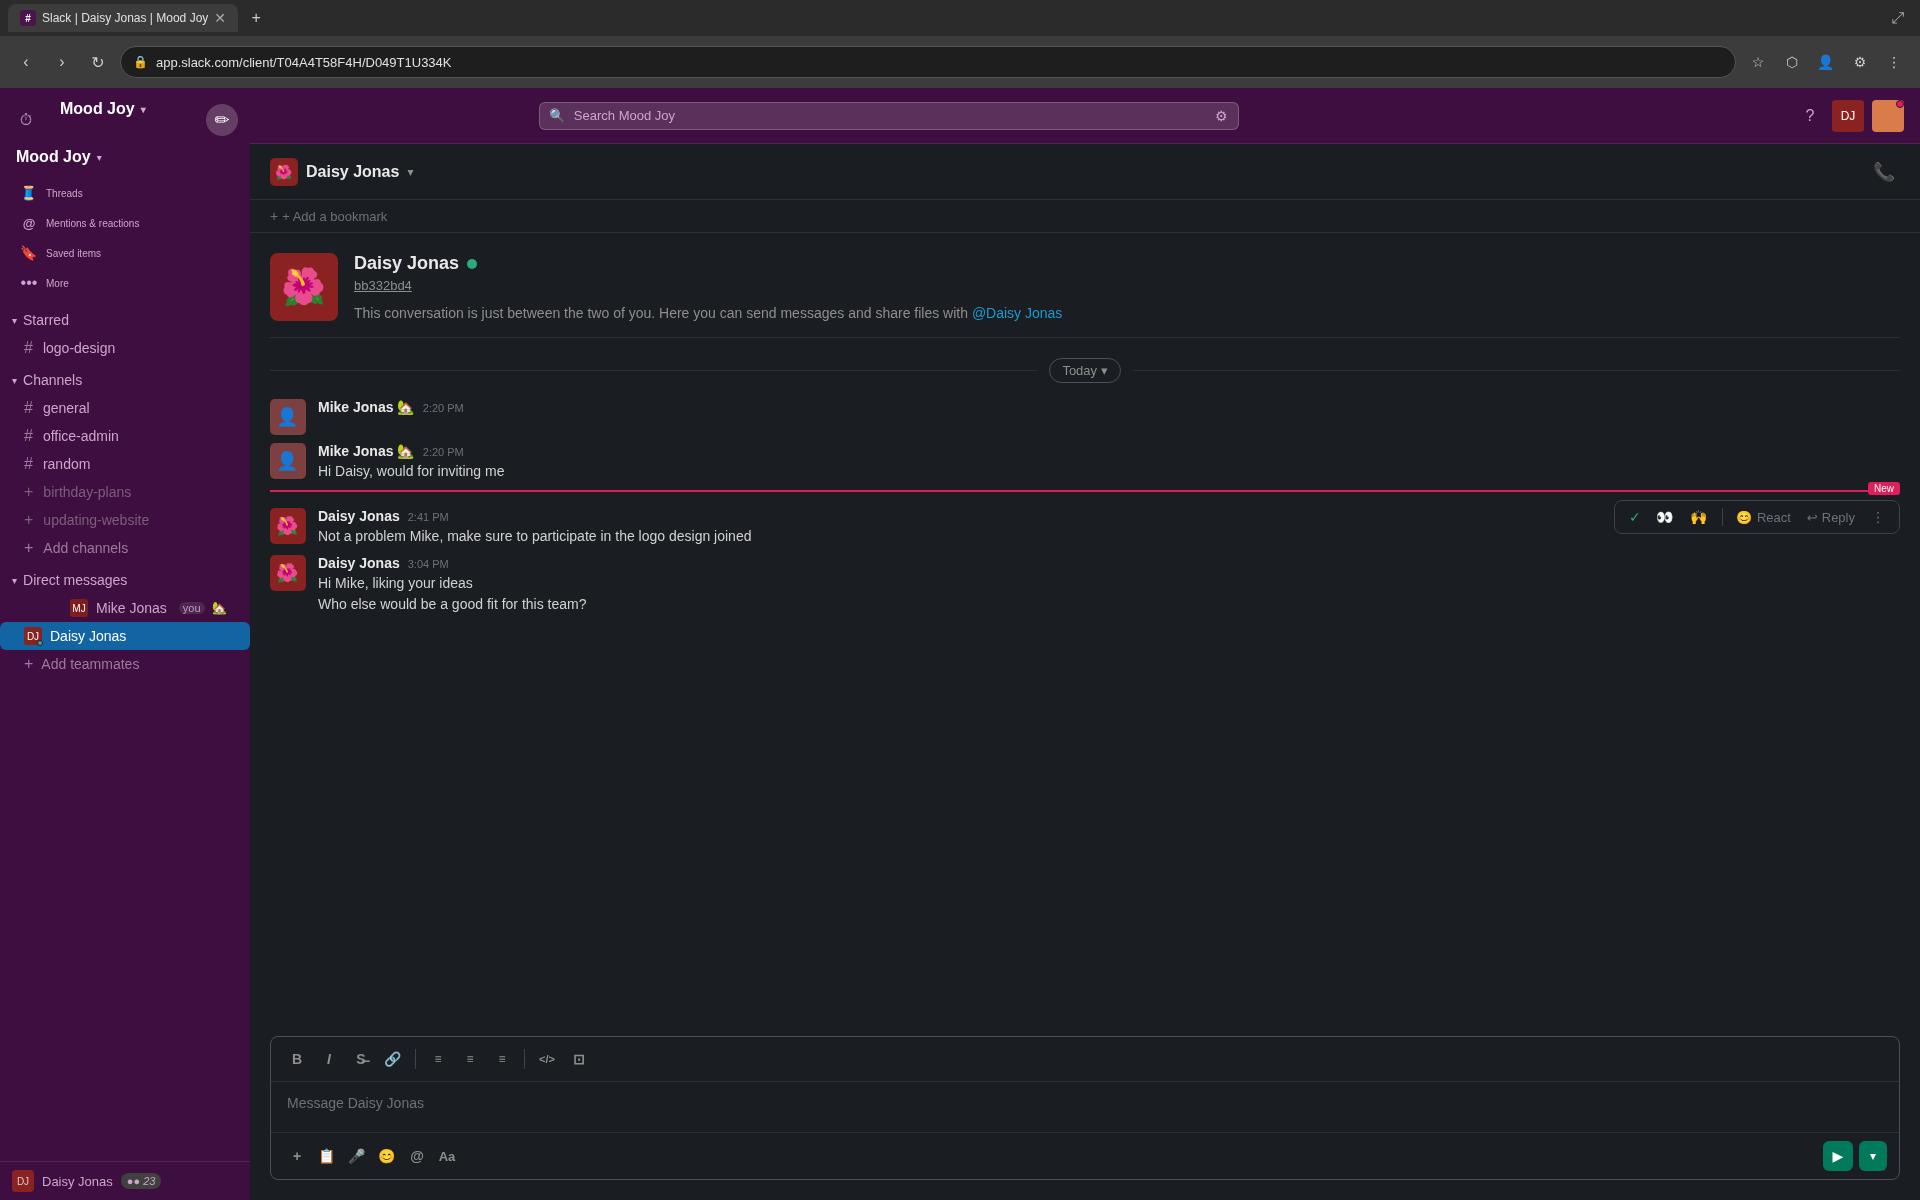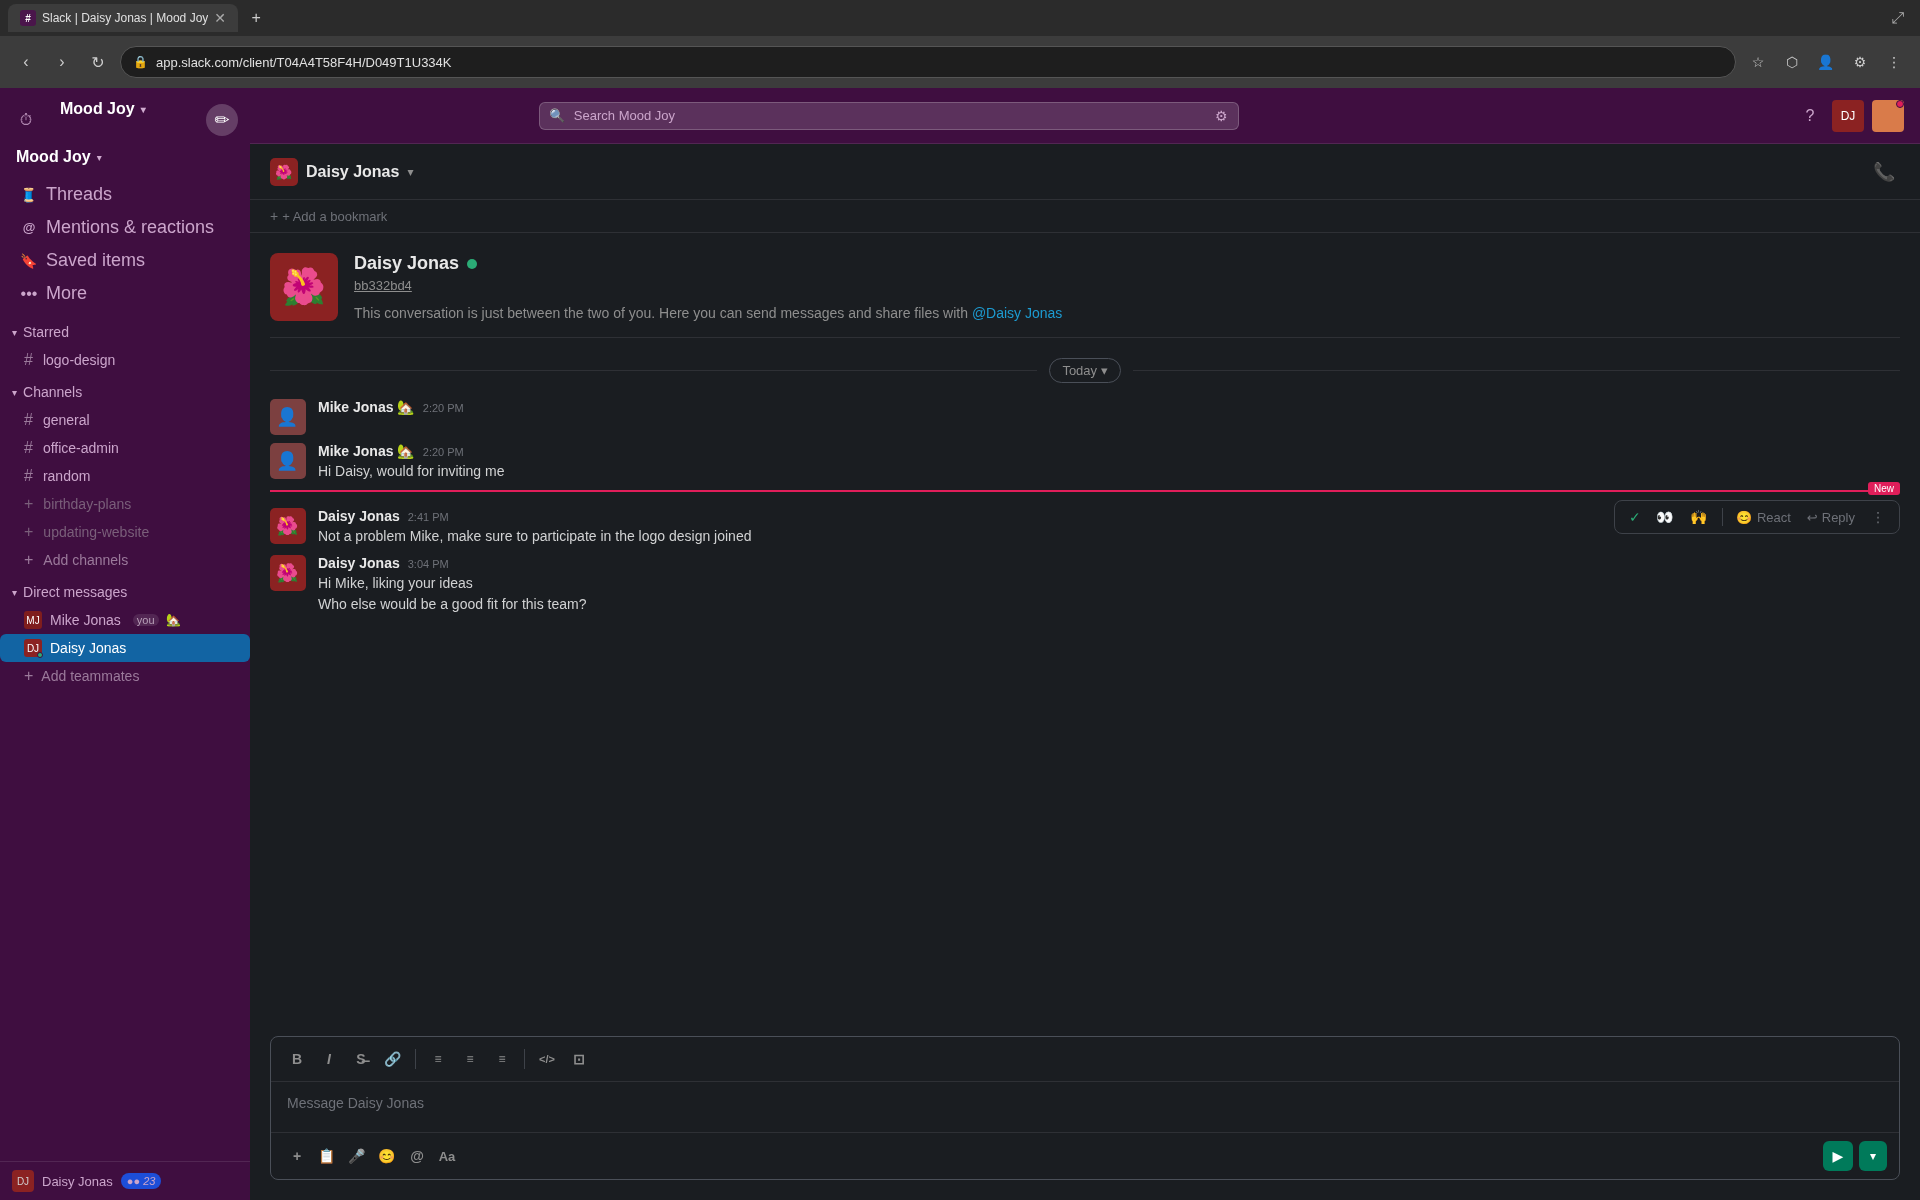--- a/index.html
+++ b/index.html
@@ -23,36 +23,36 @@
 
     
     .sidebar { width: 250px; background: #3f0e40; display: flex; flex-direction: column; flex-shrink: 0; }
     .workspace-name { color: #fff; font-size: 16px; font-weight: 700; display: flex; align-items: center; gap: 6px; cursor: pointer; }
     .workspace-name .dropdown-arrow { font-size: 10px; color: #d0acd0; }
     .compose-btn { width: 32px; height: 32px; background: rgba(255,255,255,0.2); border-radius: 50%; display: flex; align-items: center; justify-content: center; cursor: pointer; color: #fff; font-size: 18px; }
     
     .sidebar-top-actions { padding: 0 8px; margin-bottom: 8px; }
     .sidebar-item { display: flex; align-items: center; gap: 8px; padding: 6px 12px; border-radius: 6px; cursor: pointer; color: #cba5cb; font-size: 14px; }
     .sidebar-item .item-icon { width: 18px; height: 18px; display: flex; align-items: center; justify-content: center; font-size: 14px; flex-shrink: 0; }
-    .sidebar-item .item-label { font-size: 18px; }
+    .sidebar-item .item-label { font-size: 10px; }
 
     .sidebar-section { margin-bottom: 4px; }
     .sidebar-section-header { display: flex; align-items: center; gap: 6px; padding: 6px 12px; cursor: pointer; color: #cba5cb; font-size: 14px; }
     .sidebar-section-header .arrow { font-size: 10px; }
     
     .channel-item { display: flex; align-items: center; gap: 8px; padding: 5px 12px 5px 24px; cursor: pointer; color: #cba5cb; font-size: 14px; border-radius: 6px; }
     .channel-item .hash { color: #9b7a9b; font-size: 16px; margin-right: 2px; }
 
     .dm-item { display: flex; align-items: center; gap: 8px; padding: 5px 12px 5px 24px; cursor: pointer; color: #cba5cb; font-size: 14px; border-radius: 6px; }
     .dm-item.active { background: #1264a3; color: #fff; }
     .dm-avatar { width: 18px; height: 18px; border-radius: 3px; background: #6a3535; display: flex; align-items: center; justify-content: center; font-size: 9px; color: #fff; flex-shrink: 0; position: relative; }
     .online-dot { width: 6px; height: 6px; background: #2bac76; border-radius: 50%; position: absolute; bottom: -1px; right: -1px; border: 1px solid #3f0e40; }
     .sidebar-footer { padding: 8px 12px; display: flex; align-items: center; gap: 8px; border-top: 1px solid rgba(255,255,255,0.1); margin-top: 4px; }
     .footer-name { color: #cba5cb; font-size: 13px; }
-    .footer-toggle { background: #1d4ed8; border-radius: 10px; padding: 2px 6px; font-size: 11px; color: #cba5cb; font-style: italic; }
+    .footer-toggle { background: #404040; border-radius: 10px; padding: 2px 6px; font-size: 11px; color: #cba5cb; font-style: italic; }
 
     
     .topbar { background: #3f0e40; height: 56px; display: flex; align-items: center; padding: 0 16px; gap: 12px; border-bottom: 1px solid rgba(255,255,255,0.1); }
     .search-bar { flex: 1; height: 28px; background: rgba(255,255,255,0.15); border: 1px solid rgba(255,255,255,0.2); border-radius: 6px; display: flex; align-items: center; padding: 0 10px; gap: 8px; cursor: pointer; max-width: 600px; }
     .search-bar .search-icon { color: #cba5cb; font-size: 13px; }
     .search-bar .search-text { color: #cba5cb; font-size: 13px; }
     .search-filter-btn { background: none; border: none; color: #cba5cb; font-size: 14px; cursor: pointer; }
     .topbar-right { display: flex; align-items: center; gap: 8px; margin-left: auto; }
     .topbar-btn { background: none; border: none; color: #cba5cb; font-size: 16px; cursor: pointer; width: 28px; height: 28px; display: flex; align-items: center; justify-content: center; border-radius: 4px; }
     .avatar-btn { width: 32px; height: 32px; border-radius: 4px; background: #d97b4a; cursor: pointer; display: flex; align-items: center; justify-content: center; overflow: hidden; }
@@ -244,21 +244,21 @@
         <span>Add channels</span>
       </div>
     </div>
 
     <div class="sidebar-section">
       <div class="sidebar-section-header">
         <span class="arrow" style="color:#cba5cb;">▾</span>
         <span>Direct messages</span>
       </div>
       <div class="dm-item">
-        <div class="dm-avatar" style="background:#7f1d1d;">
+        <div class="dm-avatar" style="background:#7f1d1d;margin-left:46px;">
           <span style="font-size:10px;">MJ</span>
         </div>
         <span>Mike Jonas</span>
         <span class="you-badge-text">you</span>
         <span style="font-size:12px;">🏡</span>
       </div>
       <div class="dm-item active">
         <div class="dm-avatar" style="background:#8b2222;position:relative;">
           <span style="font-size:10px;">DJ</span>
           <div class="online-dot"></div>

